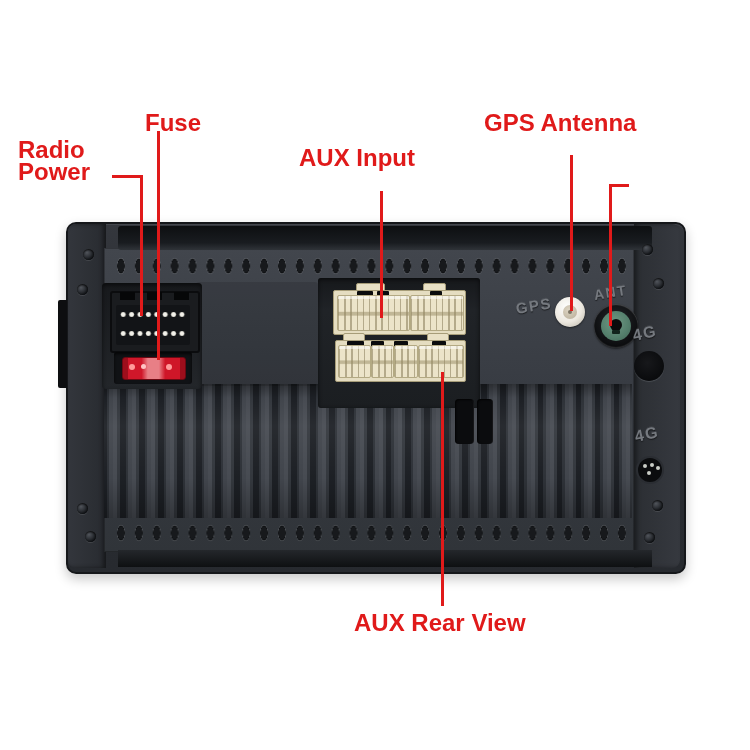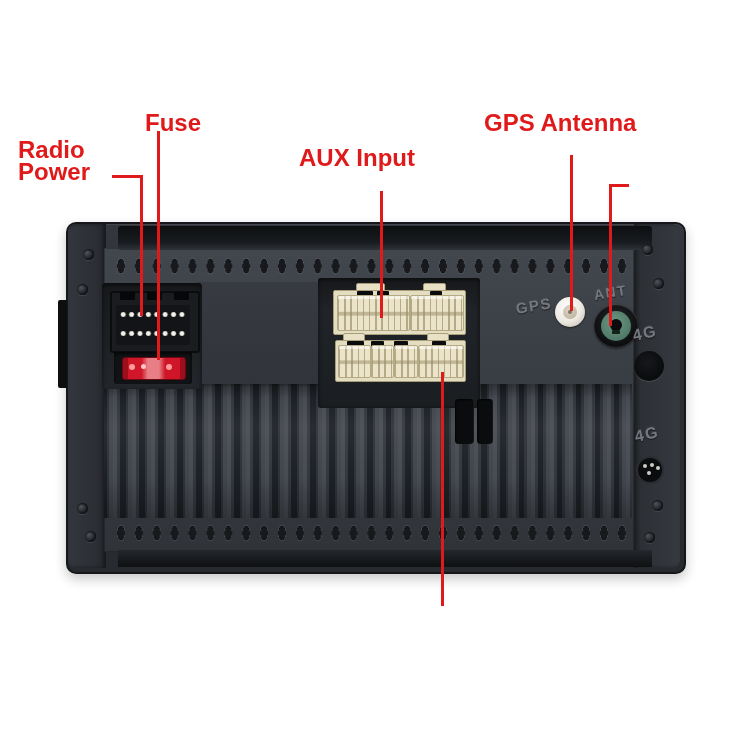--- a/index.html
+++ b/index.html
@@ -157,15 +157,16 @@
   <div class="ptr" style="left:441px;top:372px;width:3px;height:234px;"></div>
 
   <div class="lbl" style="left:18px;top:139px;">
     <div>Radio</div>
     <div>Power</div>
   </div>
   <div class="lbl" style="left:145px;top:112px;">Fuse</div>
   <div class="lbl" style="left:299px;top:147px;">AUX Input</div>
   <div class="lbl" style="left:484px;top:112px;">GPS Antenna</div>
   <div class="lbl" style="left:354px;top:612px;">
+    <div>AUX Rear View</div>
   </div>
 
 </div>
 
 </body></html>

